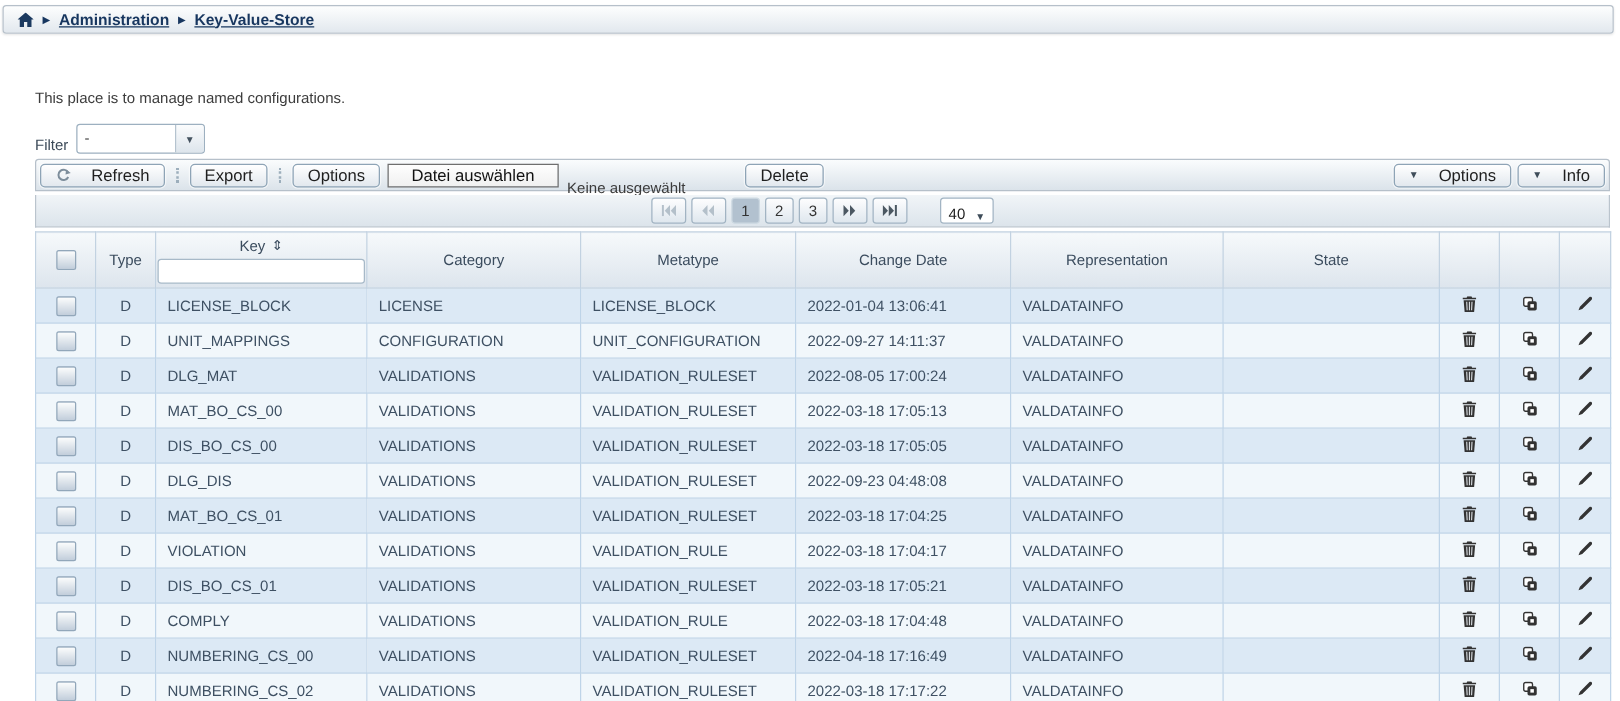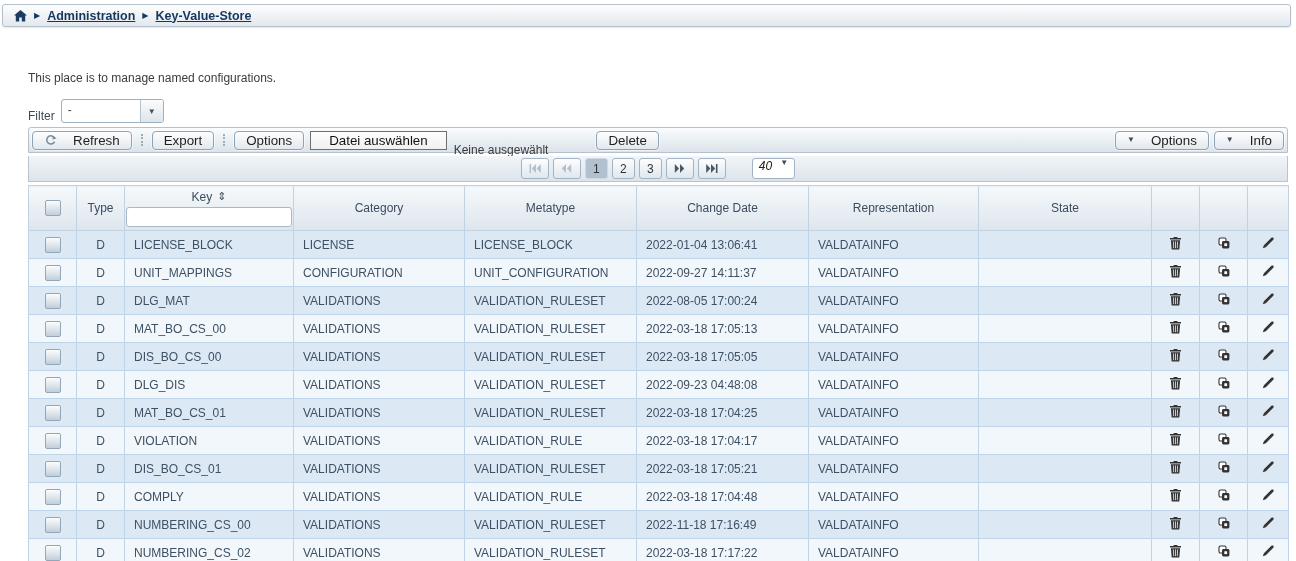--- a/index.html
+++ b/index.html
@@ -66,21 +66,21 @@
     height:19px;min-width:26px;display:inline-flex;align-items:center;justify-content:center;
     background:linear-gradient(#fdfdfe,#dfe7ee);border:1px solid #a2b4c3;border-radius:3px;
     color:#333;cursor:pointer;
   }
   .pg.page{min-width:17px;padding:0 2px;}
   .pg.active{background:#b2c1cf;border-color:#cdd9e2;}
   .pg .di{fill:#b4c0ca;}   
   .pg .ei{fill:#4c5862;}   
   .pg-select{
     margin-left:22px;height:19px;background:#fff;border:1px solid #a2b4c3;border-radius:3px;
-    display:inline-flex;align-items:flex-start;gap:8px;padding:0 6px;color:#222;cursor:pointer;font-style:italic;
+    display:inline-flex;align-items:flex-end;gap:8px;padding:0 6px;color:#222;cursor:pointer;
   }
 
   
   .table-wrap{position:absolute;left:28px;top:185px;width:1260px;}
   table{border-collapse:collapse;table-layout:fixed;width:1260px;}
   thead th{
     background:linear-gradient(#f6f9fb,#dde5ed);
     height:44px;border:1px solid #c2d2e1;vertical-align:middle;text-align:center;
     font-weight:normal;color:#3b4c5e;padding:0;
   }
@@ -600,21 +600,21 @@
     </td>
   </tr>
         <tr class="odd">
     <td class="c-center">
       <span class="checkbox"></span>
     </td>
     <td class="c-center">D</td>
     <td>NUMBERING_CS_00</td>
     <td>VALIDATIONS</td>
     <td>VALIDATION_RULESET</td>
-    <td>2022-11-18 17:16:49</td>
+    <td>2022-04-18 17:16:49</td>
     <td>VALDATAINFO</td>
     <td></td>
     <td class="c-center">
       <span class="icon-btn">
         <svg width="11" height="13" viewBox="0 0 11 13">
           <path fill="#333" d="M3.8 0 h3.4 l0.5 1.1 H11 v1.3 H0 V1.1 h3.3 Z"></path>
           <path fill="#333" d="M0.9 3.2 h9.2 l-0.8 9.3 H1.7 Z"></path>
           <path stroke="#eef3f8" stroke-width="0.8" d="M3.4 4.4 L3.7 11.2 M5.5 4.4 L5.5 11.2 M7.6 4.4 L7.3 11.2" fill="none"></path>
         </svg>
       </span>

